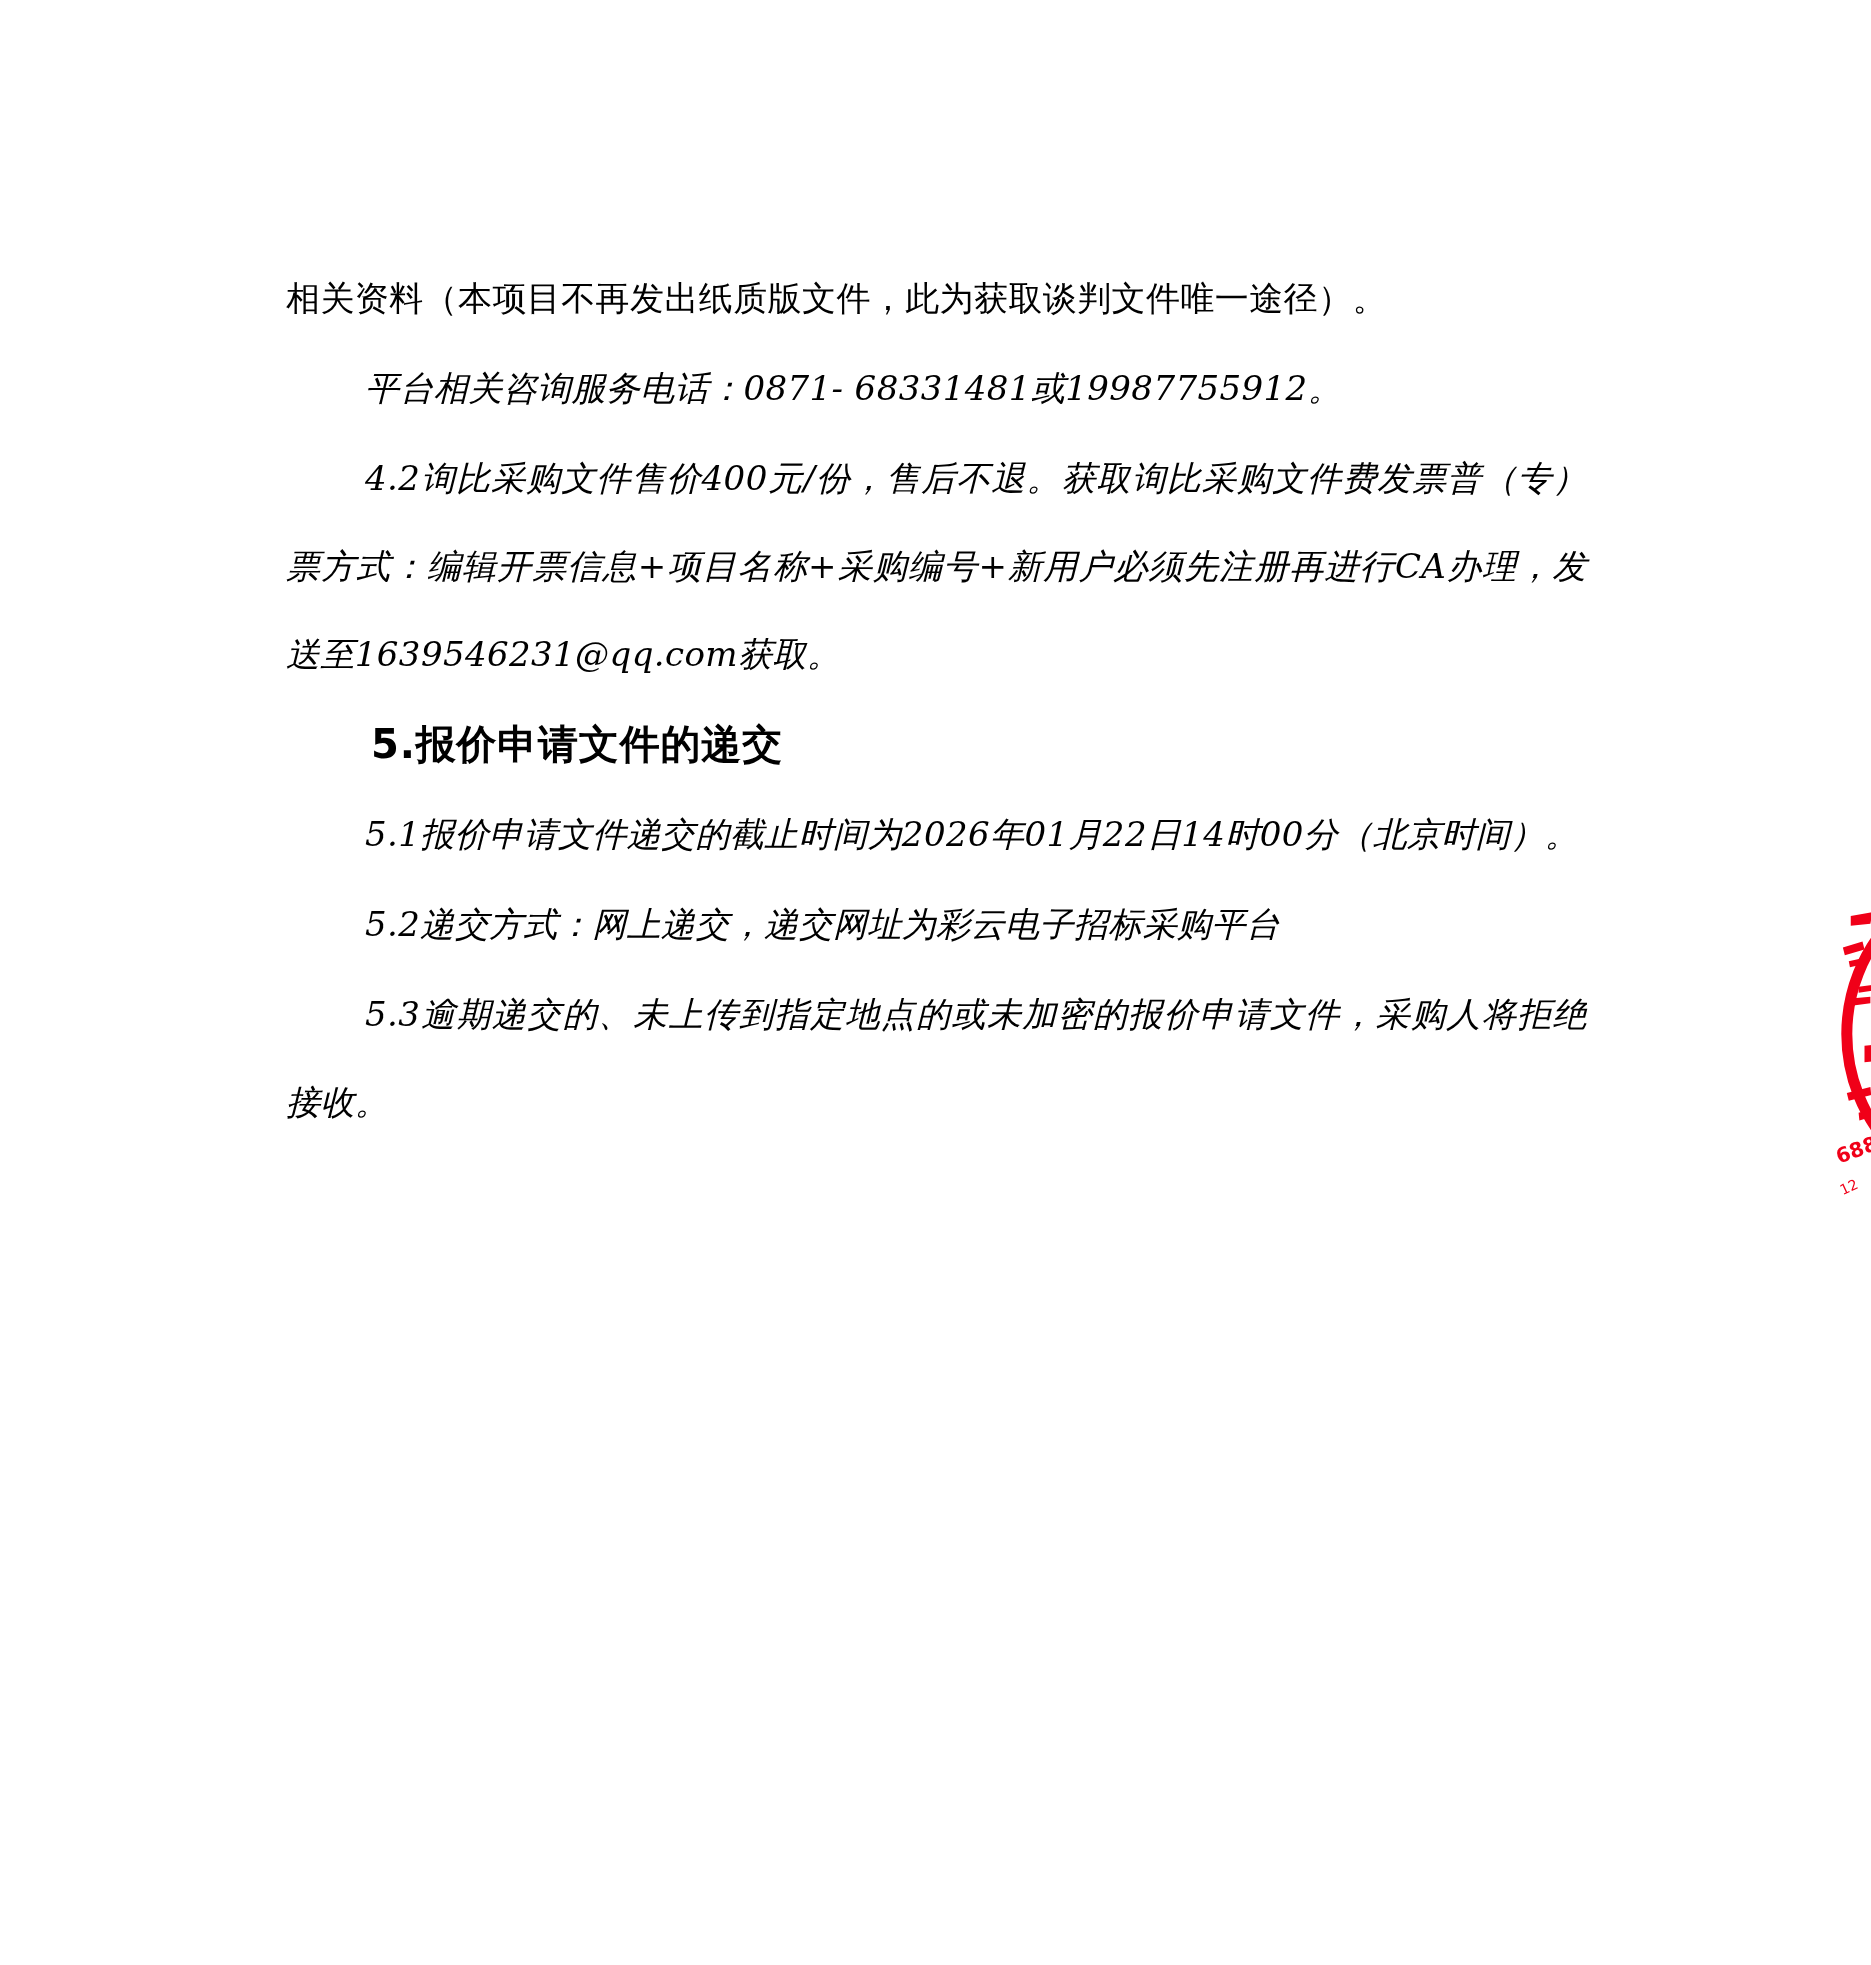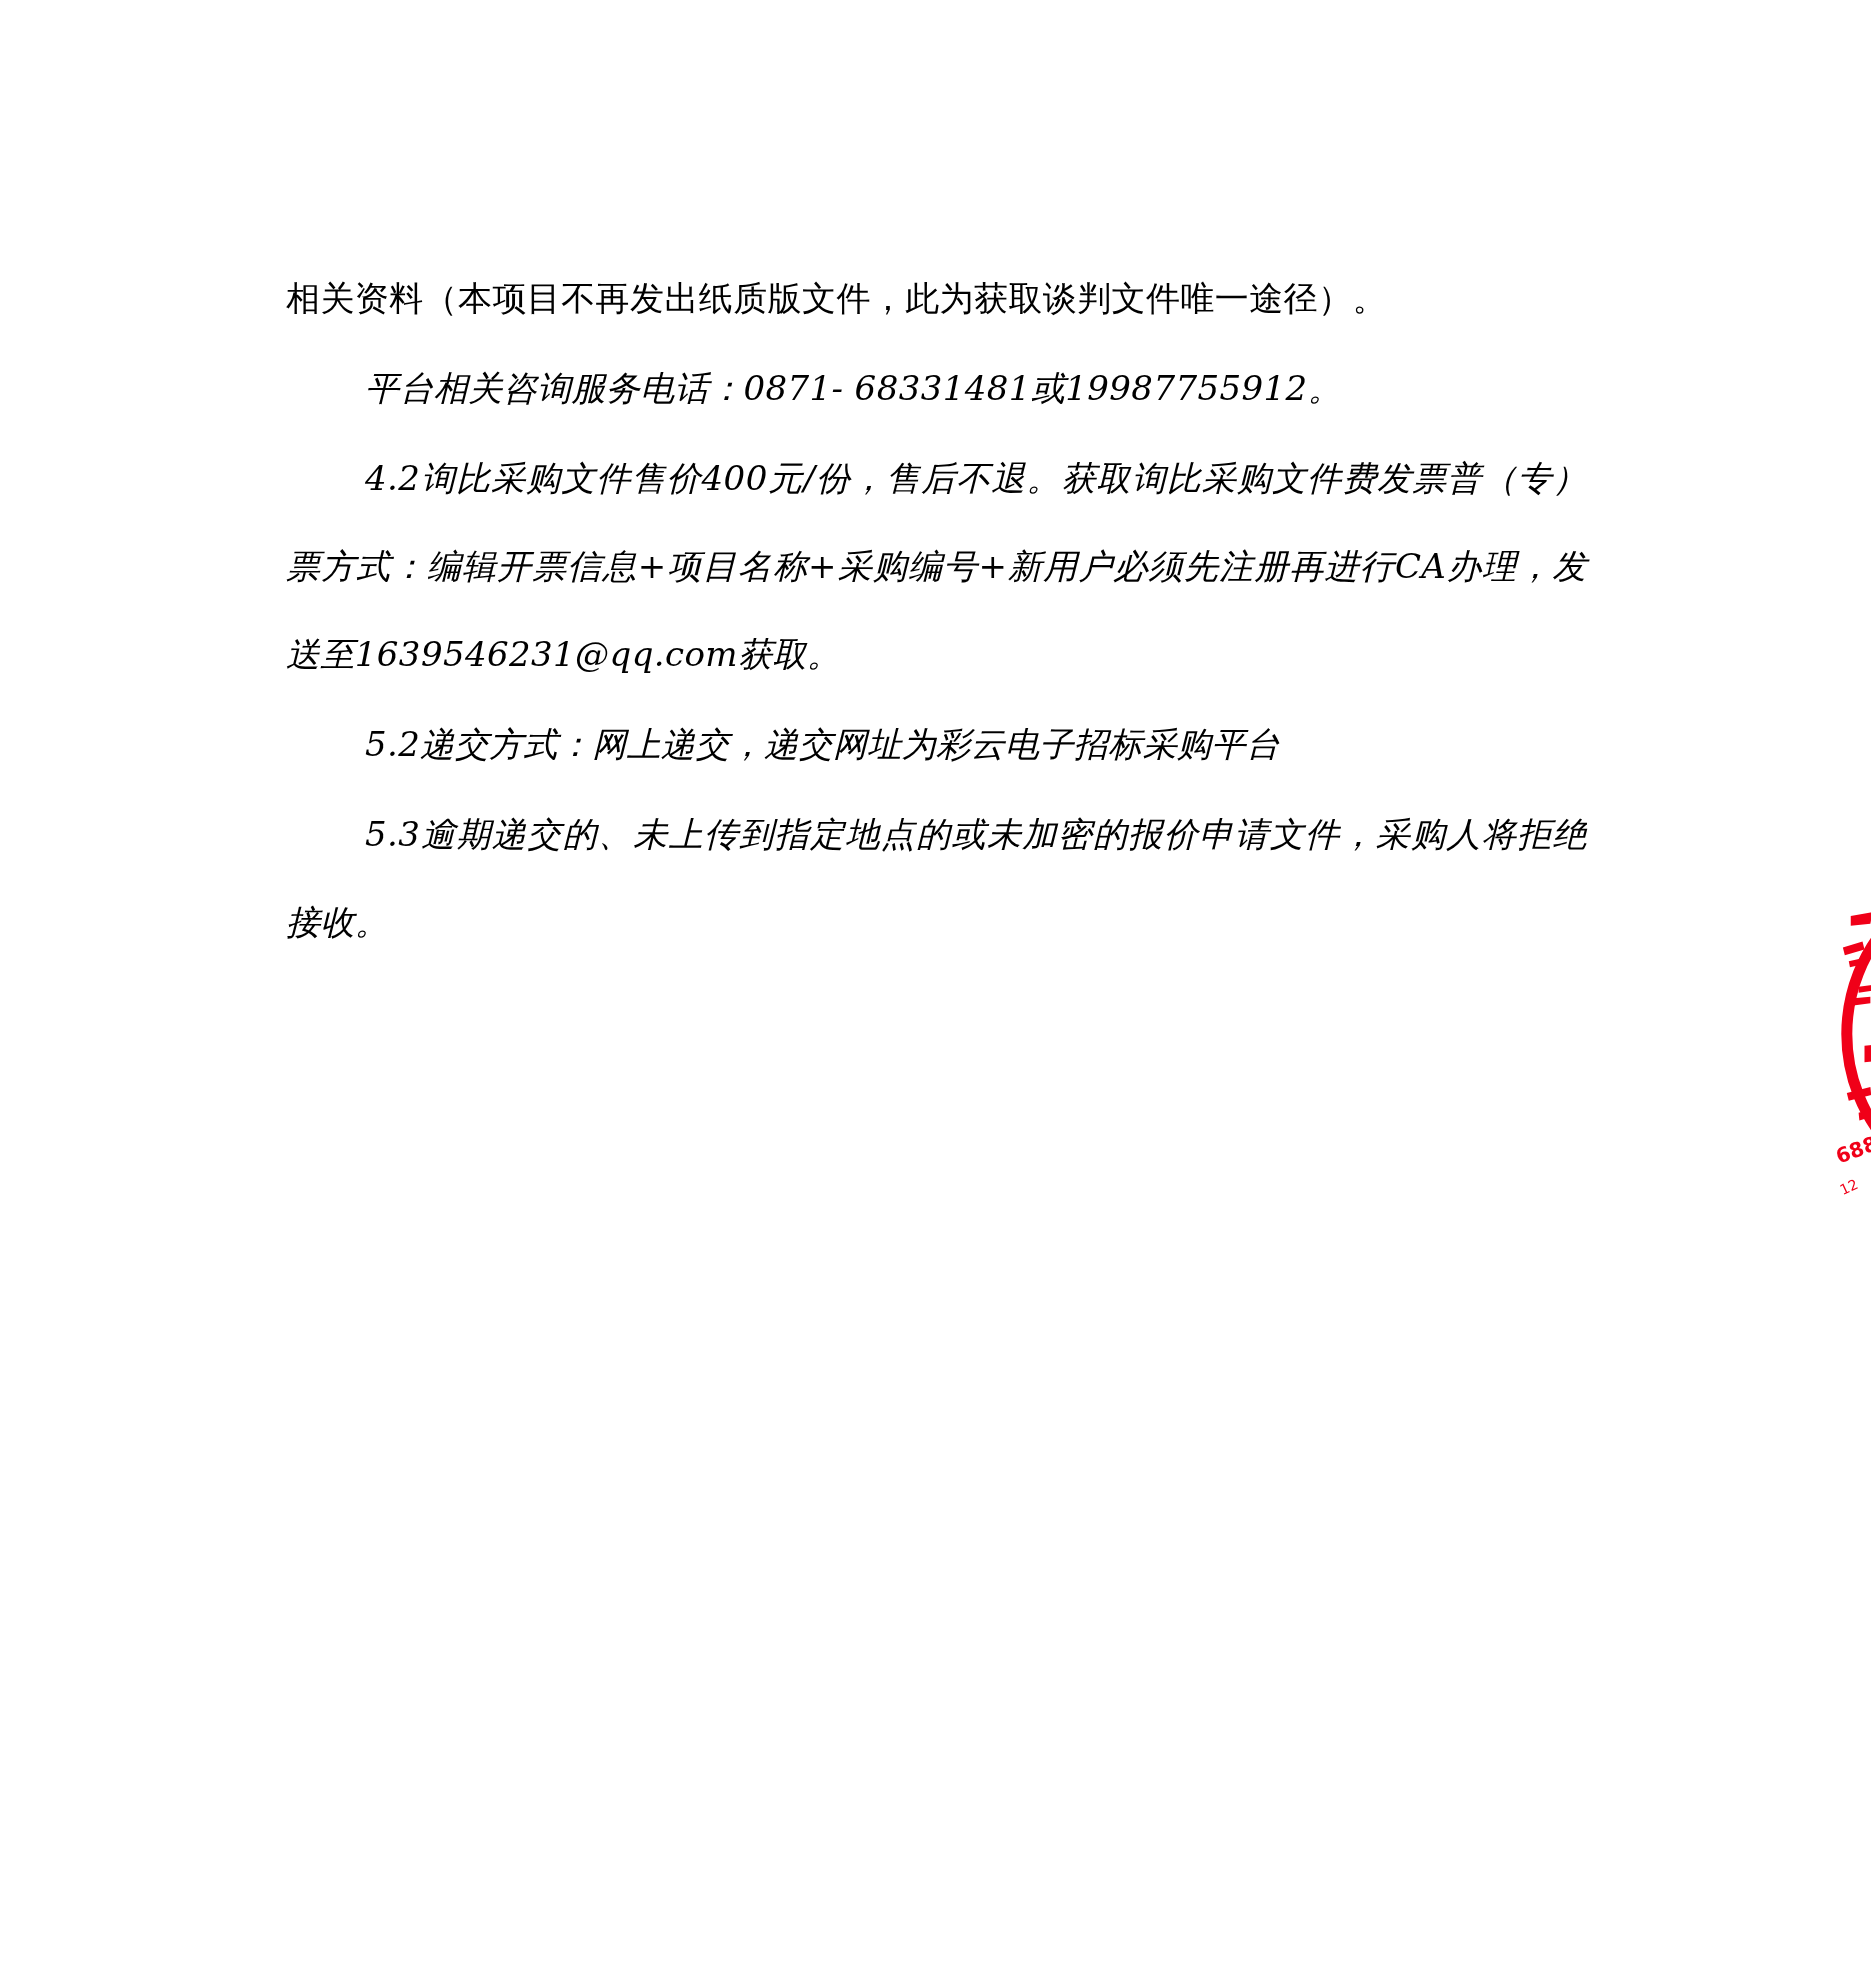--- a/index.html
+++ b/index.html
@@ -66,21 +66,23 @@
   </style>
 </head>
 <body>
 
 <div class="page">
   <div class="content">
     <p class="para">相关资料（本项目不再发出纸质版文件，此为获取谈判文件唯一途径）。</p>
     <p class="para indent">平台相关咨询服务电话：0871- 68331481或19987755912。</p>
     <p class="para indent">4.2询比采购文件售价400元/份，售后不退。获取询比采购文件费发票普（专）票方式：编辑开票信息+项目名称+采购编号+新用户必须先注册再进行CA办理，发送至1639546231@qq.com获取。</p>
 
+    <h2 class="heading">5.报价申请文件的递交</h2>
 
+    <p class="para indent">5.1报价申请文件递交的截止时间为2026年01月22日14时00分（北京时间）。</p>
     <p class="para indent">5.2递交方式：网上递交，递交网址为彩云电子招标采购平台</p>
     <p class="para indent">5.3逾期递交的、未上传到指定地点的或未加密的报价申请文件，采购人将拒绝接收。</p>
 
   </div>
 
   <div class="seal">
     <svg viewBox="0 0 900 900" xmlns="http://www.w3.org/2000/svg">
       <circle cx="450" cy="450" r="420" fill="none" stroke="#f00018" stroke-width="28"></circle>
       <g fill="#f00018">
         <path d="M40 150 L95 140 L90 170 L40 175 Z"></path>

